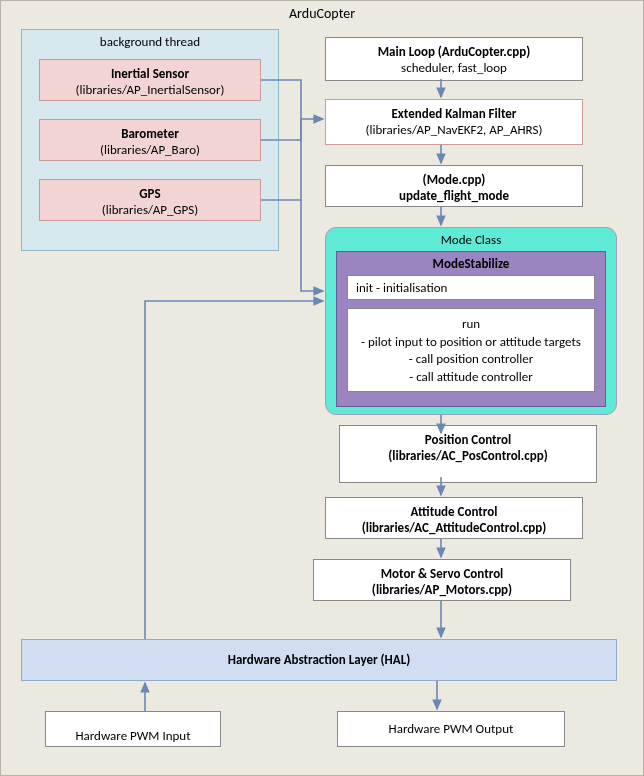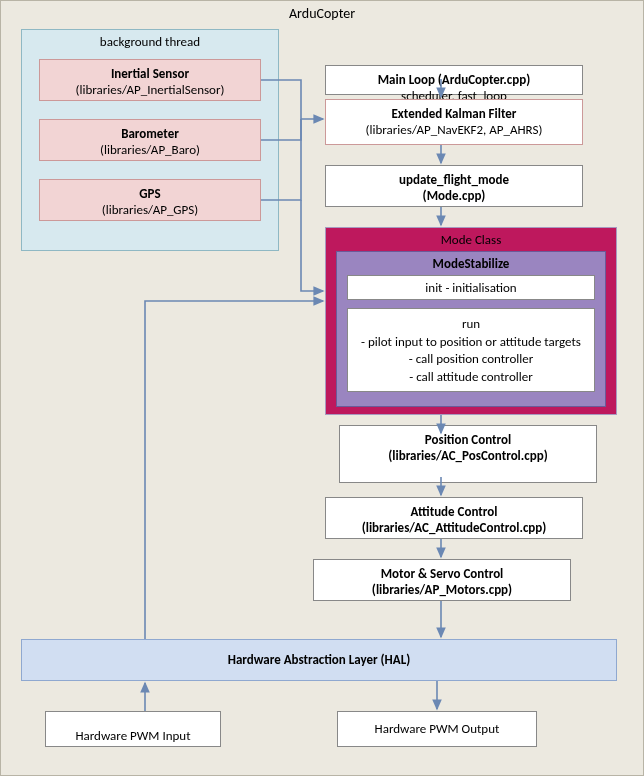--- a/index.html
+++ b/index.html
@@ -29,24 +29,24 @@
     border: 1px solid #888;
   }
   .group-title {
     text-align: center;
     font-size: 13px;
     padding: 4px 0 2px 0;
   }
   .bg-group { background: #d7e9ef; border-color: #8fb8c4; }
   .sensor-box { background: #f2d4d4; border-color: #c99; }
   .ekf-box { background: #ffffff; border-color: #c99; }
-  .mode-group { background: #be185d; border-color: #a89ac0; }
+  .mode-group { background: #5eead4; border-color: #a89ac0; border-radius: 11px; }
   .mode-inner { background: #9a85c0; border-color: #6b5a99; }
   .mode-inner-title { color: #000; font-weight: bold; text-align: center; padding: 4px 0; }
-  .init-box { background: #fff; border: 1px solid #888; padding: 4px 8px; margin: 0 10px 8px 10px; text-align: center; }
+  .init-box { background: #fff; border: 1px solid #888; padding: 4px 8px; margin: 0 10px 8px 10px; text-align: left; }
   .run-box { background: #fff; border: 1px solid #888; padding: 6px 10px; margin: 0 10px 10px 10px; text-align: center; }
   .run-box div { line-height: 1.35; }
   .hal-box { background: #d1def2; border-color: #8fa8d0; }
   svg.arrows {
     position: absolute; top: 0; left: 0;
     width: 644px; height: 776px;
     pointer-events: none;
   }
 </style>
 </head>
@@ -65,33 +65,33 @@
   </div>
   <div class="box sensor-box" style="left:38px; top:118px; width:222px; height:42px;">
     <div class="t1">Barometer</div>
     <div class="t2">(libraries/AP_Baro)</div>
   </div>
   <div class="box sensor-box" style="left:38px; top:178px; width:222px; height:42px;">
     <div class="t1">GPS</div>
     <div class="t2">(libraries/AP_GPS)</div>
   </div>
 
-  <div class="box" style="left:324px; top:36px; width:258px; height:30px;margin-top:28px;">
+  <div class="box" style="left:324px; top:36px; width:258px; height:44px;">
     <div class="t1">Main Loop (ArduCopter.cpp)</div>
     <div class="t2">scheduler, fast_loop</div>
   </div>
 
   <div class="box ekf-box" style="left:324px; top:98px; width:258px; height:46px;">
     <div class="t1">Extended Kalman Filter</div>
     <div class="t2">(libraries/AP_NavEKF2, AP_AHRS)</div>
   </div>
 
   <div class="box" style="left:324px; top:164px; width:258px; height:42px;">
+    <div class="t1">(Mode.cpp)</div>
     <div class="t1">update_flight_mode</div>
-    <div class="t1">(Mode.cpp)</div>
   </div>
 
   <div class="group mode-group" style="left:324px; top:226px; width:292px; height:188px;">
     <div class="group-title">Mode Class</div>
     <div class="group mode-inner" style="position:relative; margin:2px 10px 10px 10px; height:156px;">
       <div class="mode-inner-title">ModeStabilize</div>
       <div class="init-box">
         <span>init - initialisation</span>
       </div>
       <div class="run-box">
@@ -119,21 +119,21 @@
   </div>
 
   <div class="box hal-box" style="left:20px; top:638px; width:596px; height:42px; text-align:center; padding-top:12px;">
     <span class="t1">Hardware Abstraction Layer (HAL)</span>
   </div>
 
   <div class="box" style="left:44px; top:710px; width:176px; height:36px; padding-top:16px;">
     <span>Hardware PWM Input</span>
   </div>
 
-  <div class="box" style="left:336px; top:710px; width:200px; height:36px; padding-top:9px;">
+  <div class="box" style="left:336px; top:710px; width:228px; height:36px; padding-top:9px;">
     <span>Hardware PWM Output</span>
   </div>
 
   <svg class="arrows">
     <defs>
       <marker id="arr" markerWidth="8" markerHeight="8" refX="6" refY="3" orient="auto">
         <path d="M0,0 L7,3 L0,6 Z" fill="#6b88b3"></path>
       </marker>
     </defs>
     <g stroke="#6b88b3" stroke-width="1.6" fill="none">

